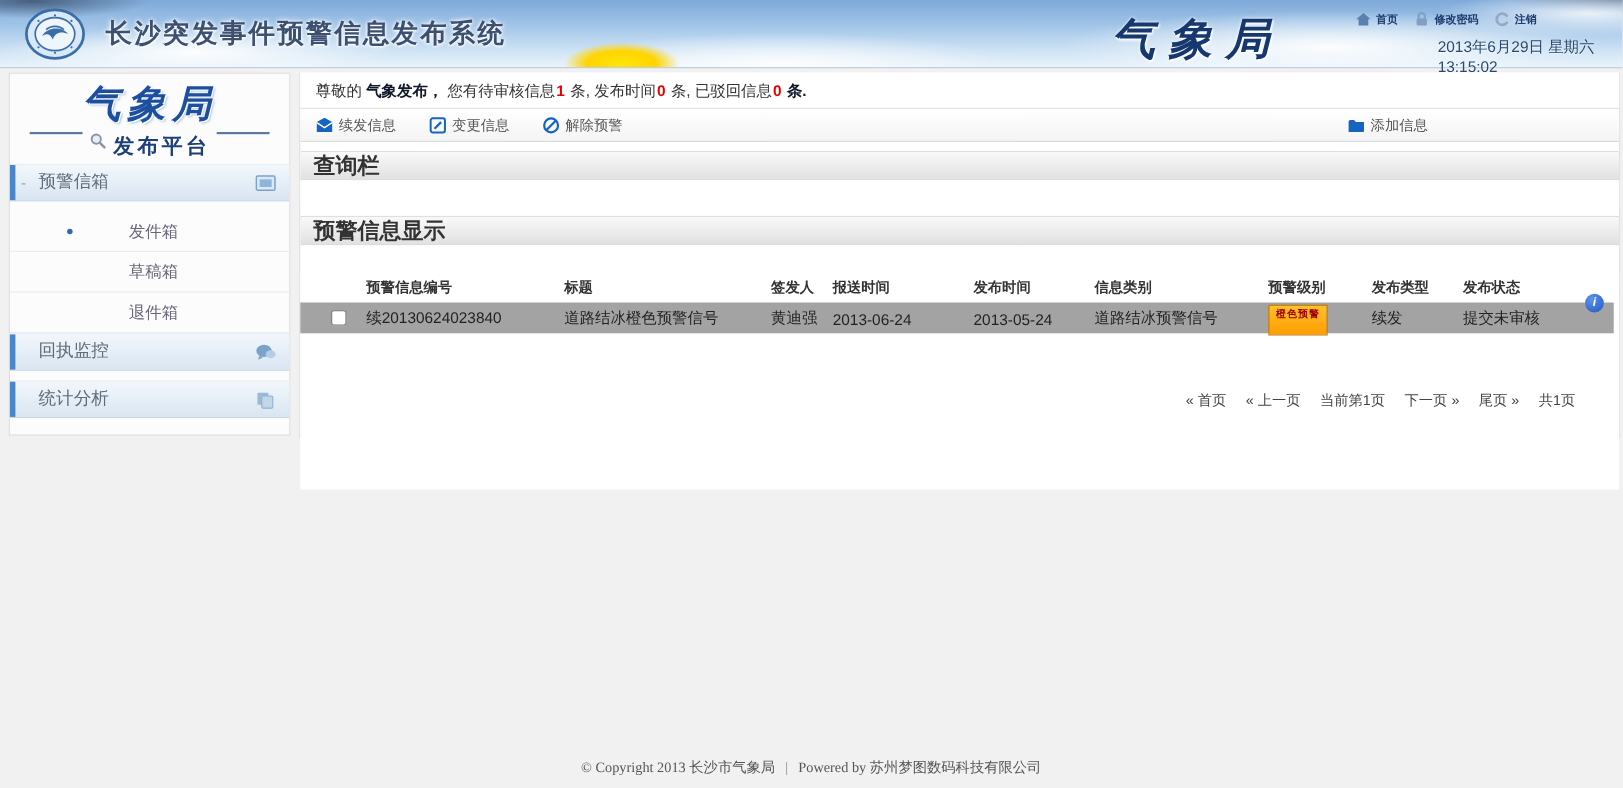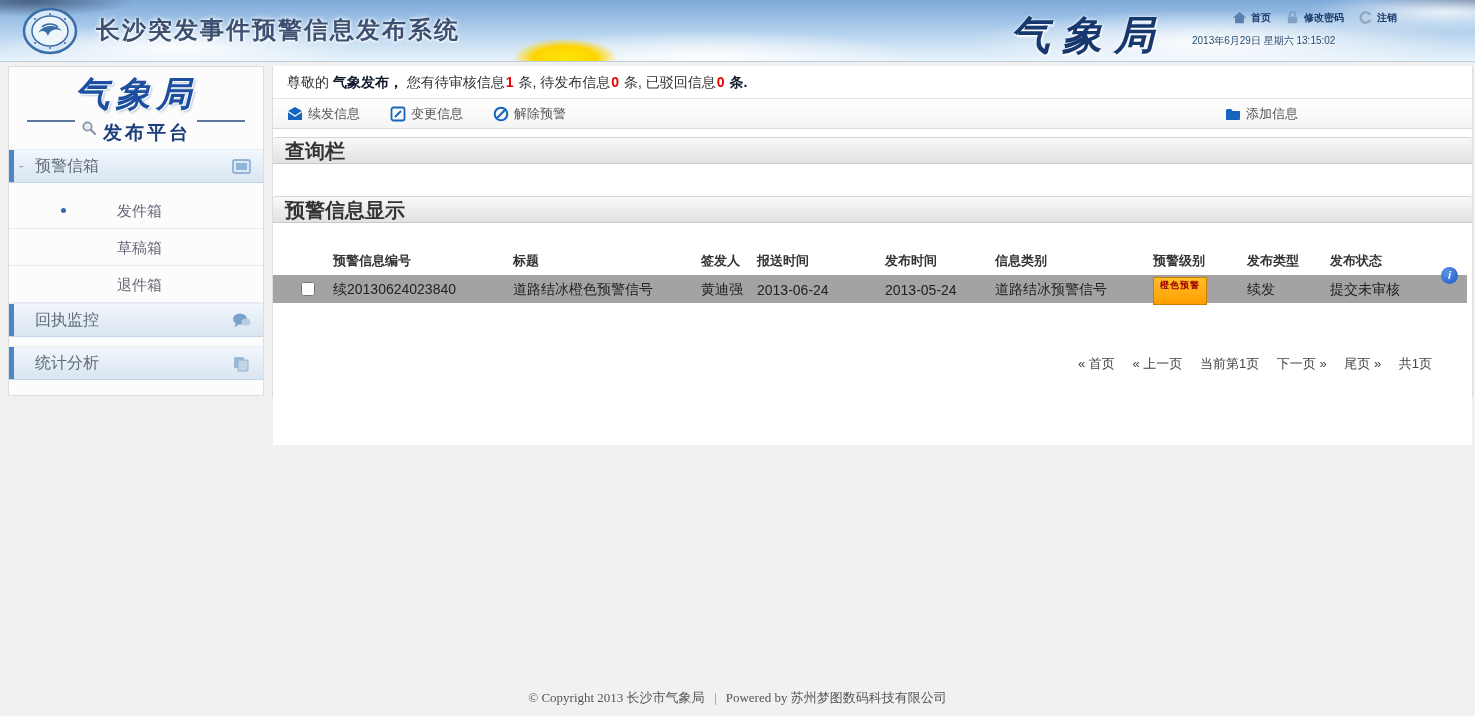--- a/index.html
+++ b/index.html
@@ -29,21 +29,21 @@
   }
   .org-name {
     position:absolute; left:1010px; top:8px; font-size:40px; font-weight:bold; font-style:italic;
     color:#16386e; letter-spacing:12px;
     text-shadow:0 0 3px #fff, 1px 2px 2px rgba(255,255,255,.9);
   }
   .hdr-links { position:absolute; left:1232px; top:10px; display:flex; align-items:center; gap:6px;
     font-size:10px; font-weight:bold; color:#1d3c6e; }
   .hdr-links .lnk { display:flex; align-items:center; gap:4px; cursor:pointer; }
   .hdr-links .lnk + .lnk { margin-left:8px; }
-  .hdr-date { position:absolute; left:1192px; top:34px; font-size:10px; color:#27496f;
+  .hdr-date { position:absolute; left:1307px; top:34px; font-size:14px; color:#27496f;
     text-shadow:0 1px 1px rgba(255,255,255,.7); }
   .hicon { width:15px; height:15px; display:inline-block; }
 
   
   .sidebar {
     position:absolute; left:8px; top:66px; width:256px; height:330px;
     background:#fcfcfc; border:1px solid #ddd;
   }
   .brand { position:relative; height:82px; text-align:center; }
   .brand-title { font-size:35px; font-weight:bold; font-style:italic; color:#1c4fa0;
@@ -223,21 +223,21 @@
       </svg>
     </div>
   </div>
 
   <div class="content">
 
     <div class="greeting">
       <span>尊敬的</span>
       <b>气象发布，</b>
       <span>您有待审核信息</span><span class="num">1</span>
-      <span>条, 待发布信息</span><span class="num">0</span>
+      <span>条, 发布时间</span><span class="num">0</span>
       <span>条, 已驳回信息</span><span class="num">0</span>
       <b>条.</b>
     </div>
 
     <div class="toolbar">
       <span class="tool">
         <svg class="ticon" viewBox="0 0 16 16">
           <path d="M1 5l7-4 7 4v9H1z" fill="#1565c0"></path>
           <path d="M1 5.5l7 4.5 7-4.5" fill="none" stroke="#fff" stroke-width="1.2"></path>
         </svg>

